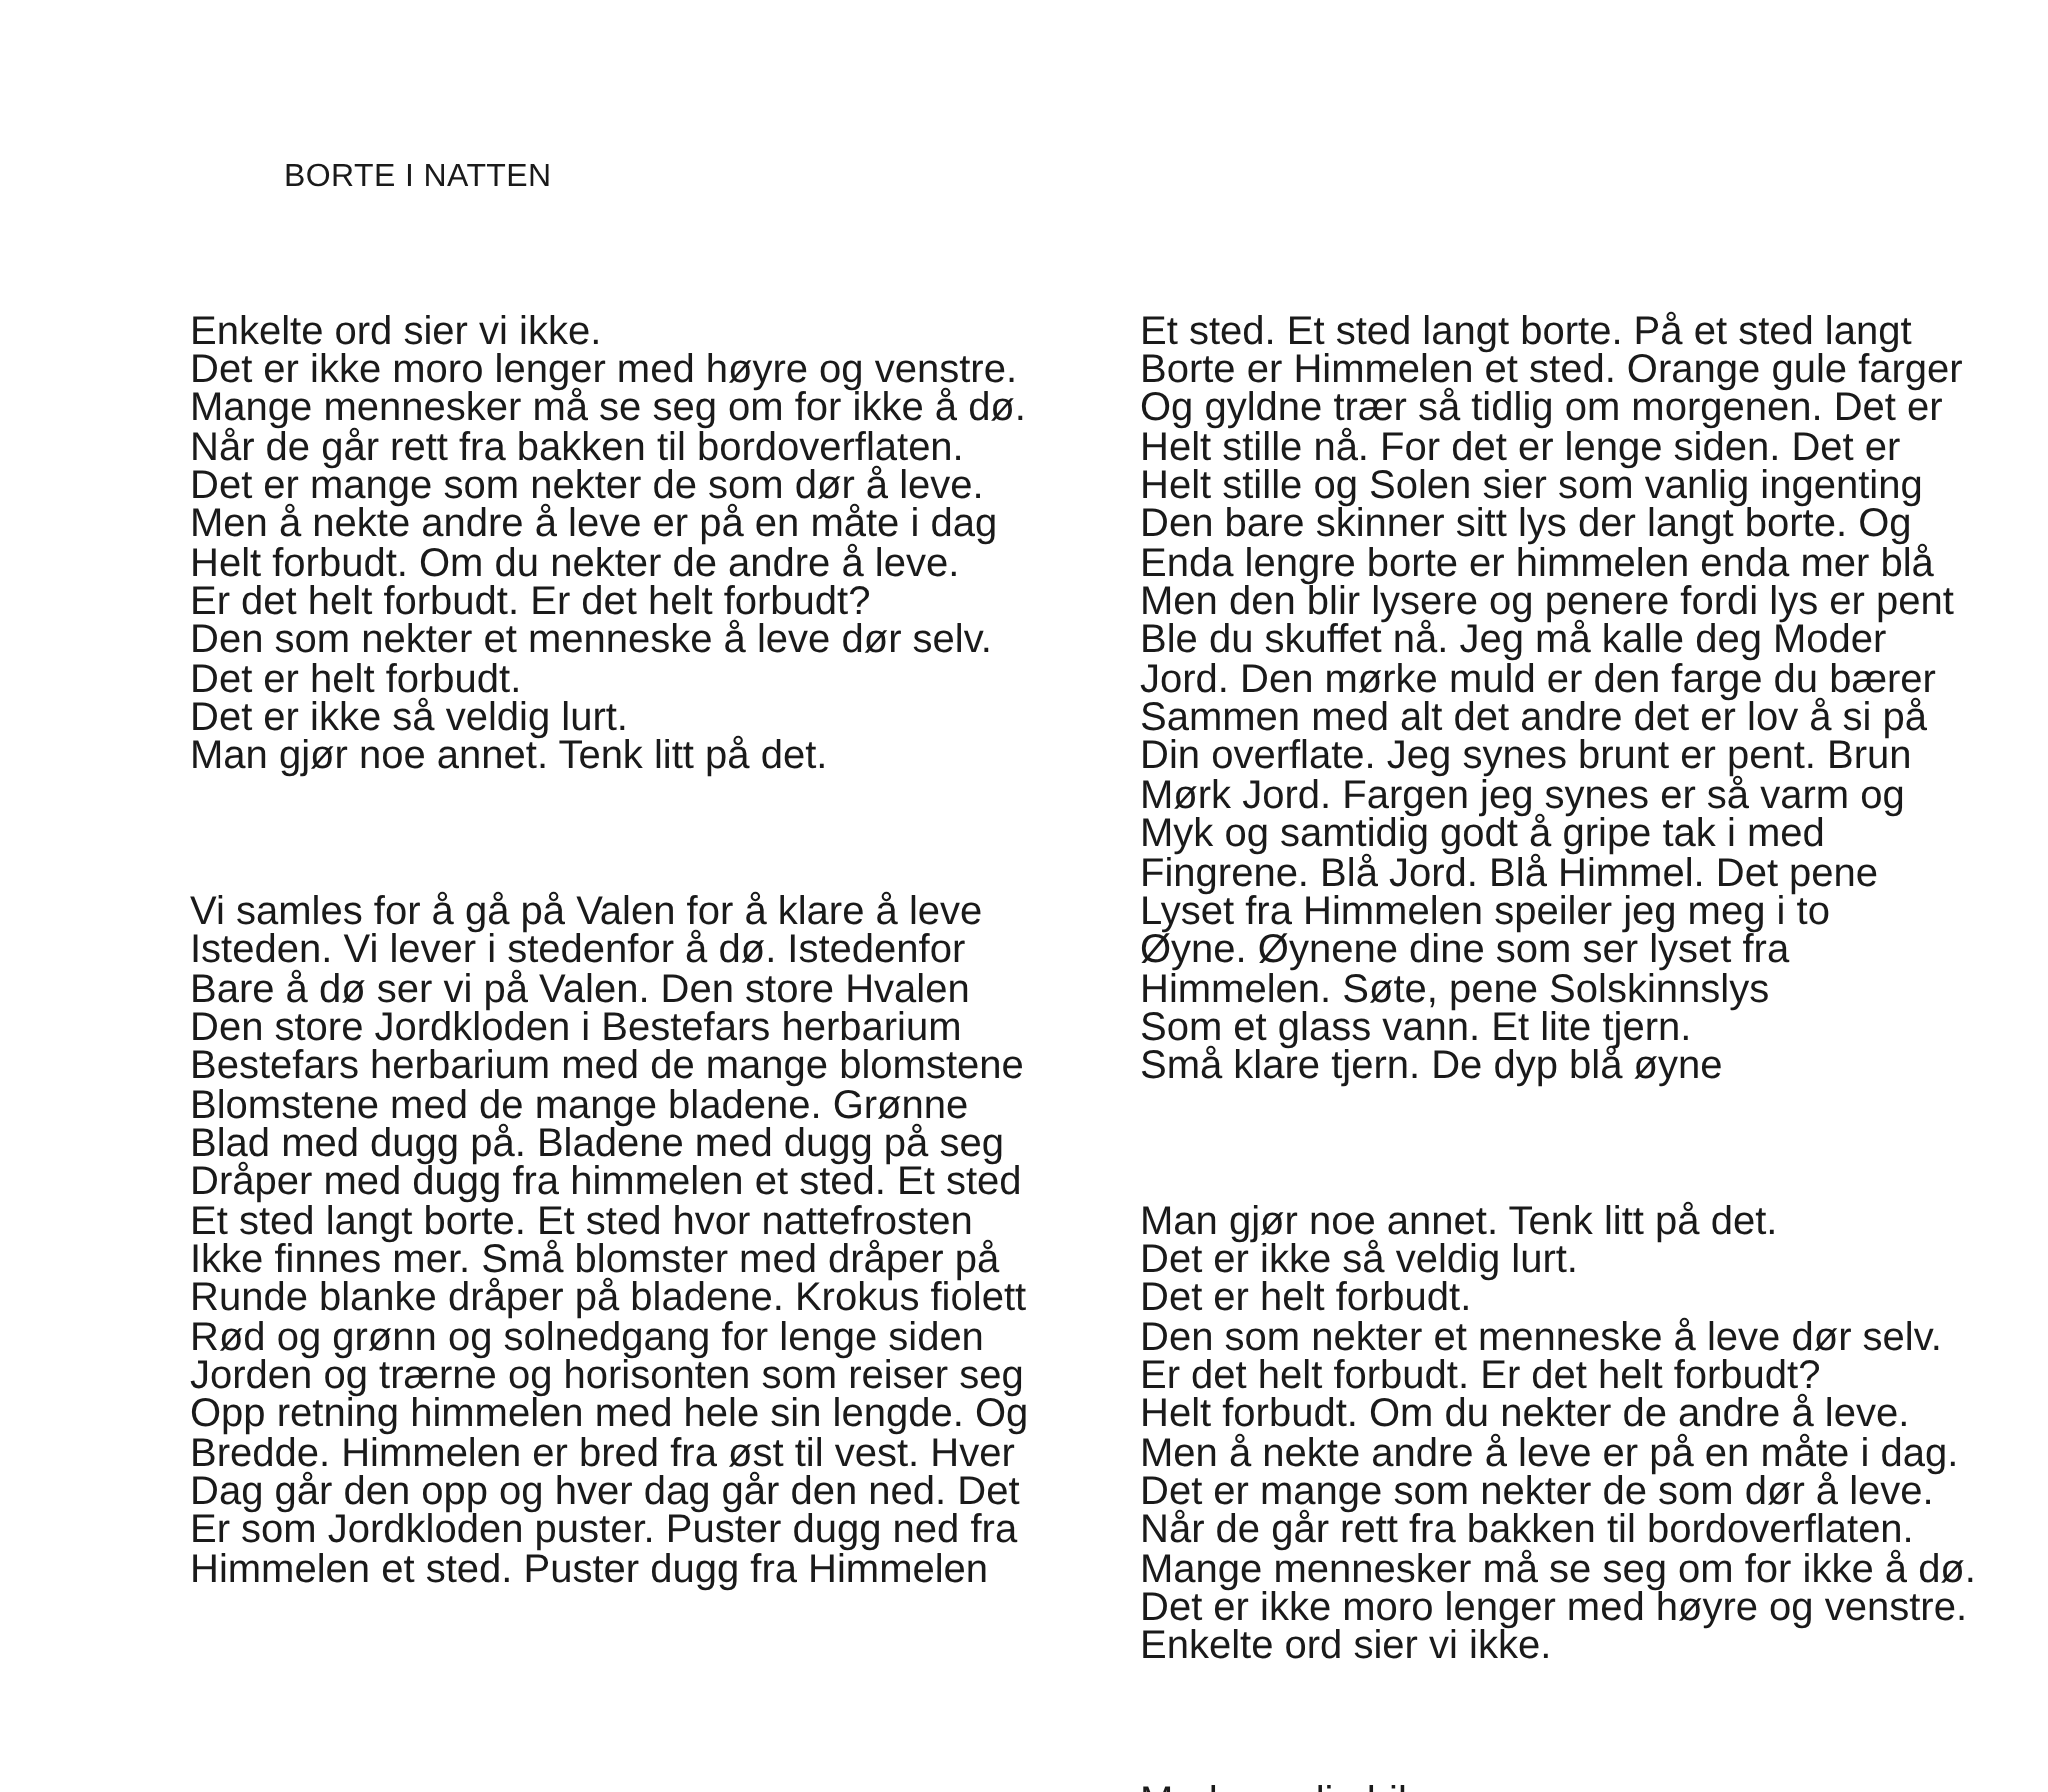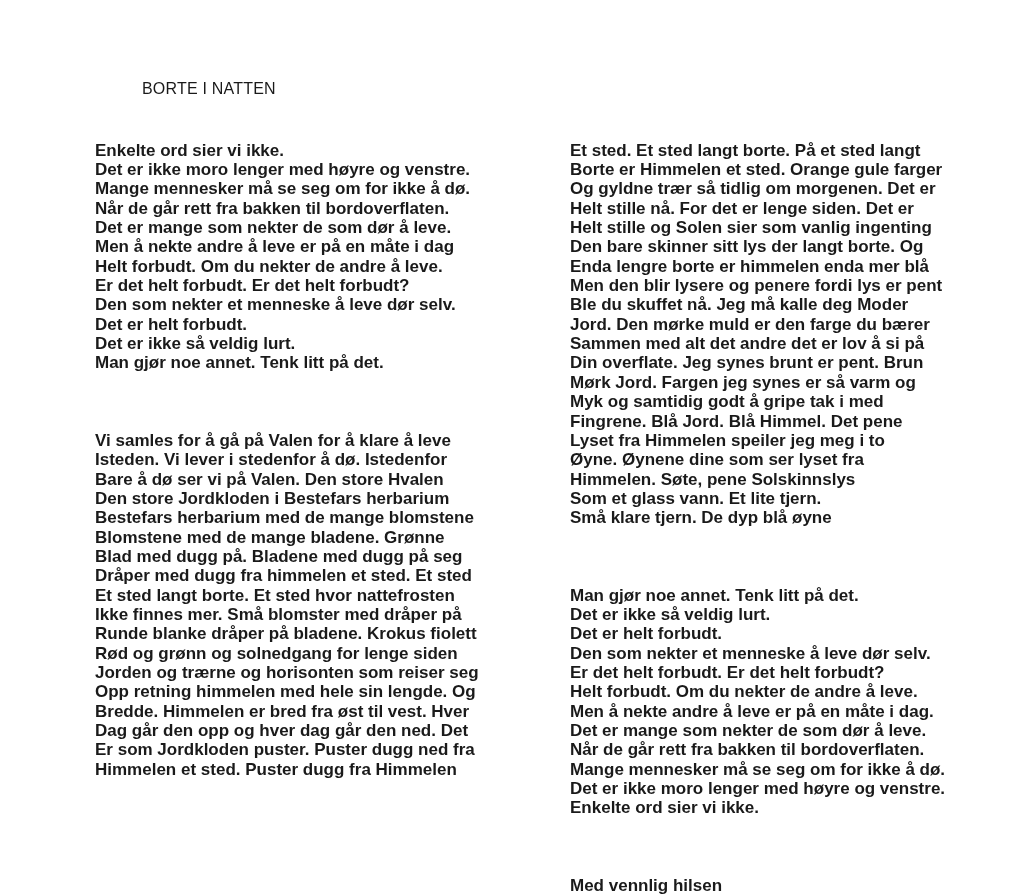--- a/index.html
+++ b/index.html
@@ -25,25 +25,24 @@
     left: 95px;
     top: 79px;
     font-size: 16px;
     line-height: 19.35px;
     letter-spacing: 0.2px;
     white-space: pre;
     margin-left: 47px;
   }
   .column {
     position: absolute;
-    top: 102px;
-    font-size: 17px;
+    top: 118px;
+    font-size: 20px;
     line-height: 19.35px;
     white-space: pre;
-    font-weight: bold;
   }
   .column-left  { left: 95px;  width: 400px; }
   .column-right { left: 570px; width: 400px; }
   .stanza { margin: 0 0 19.35px 0; }
   .line { height: 19.35px; }
 </style>
 </head>
 <body>
 
 <div class="page">

